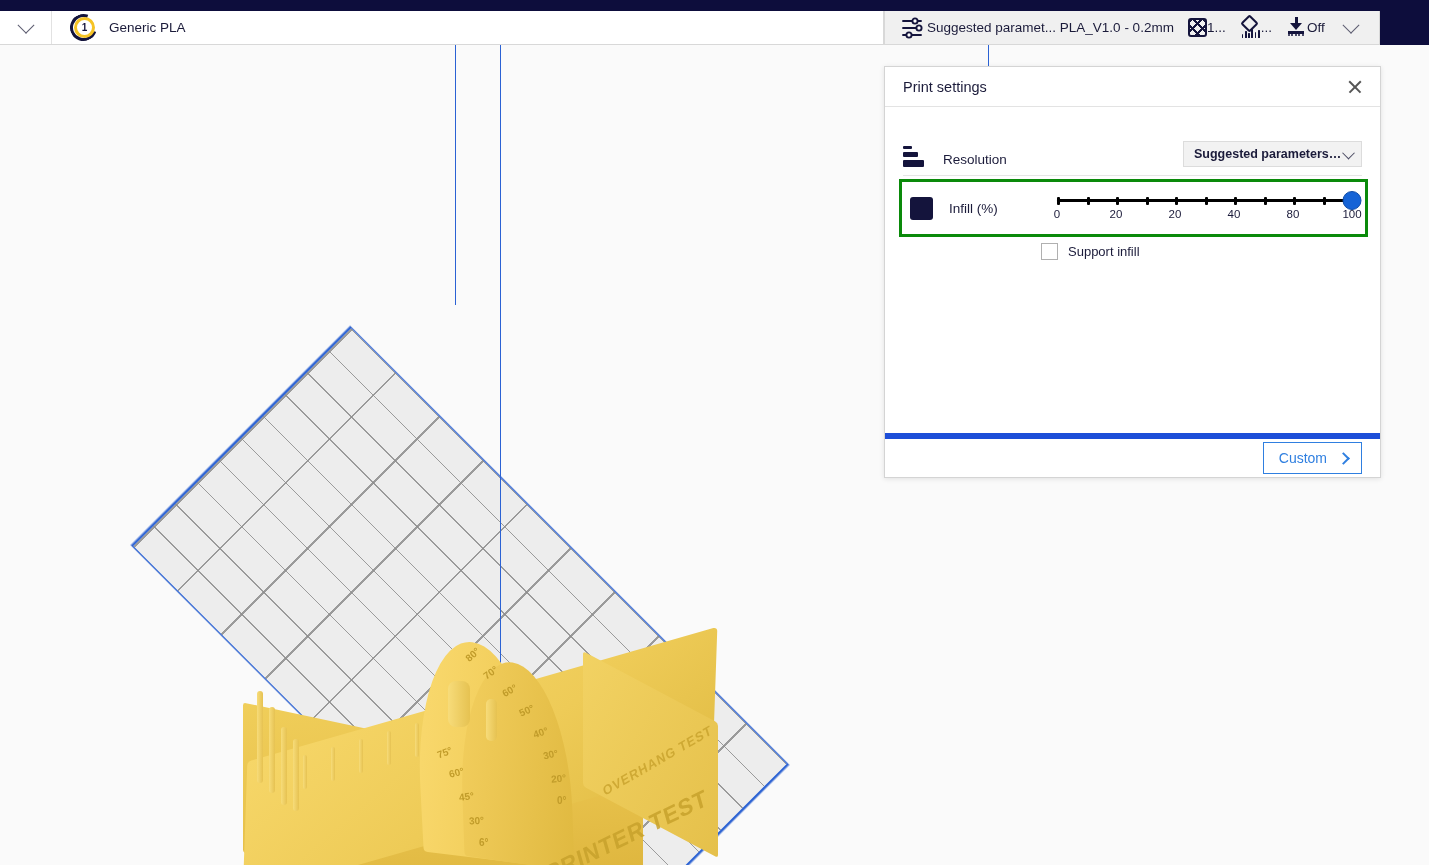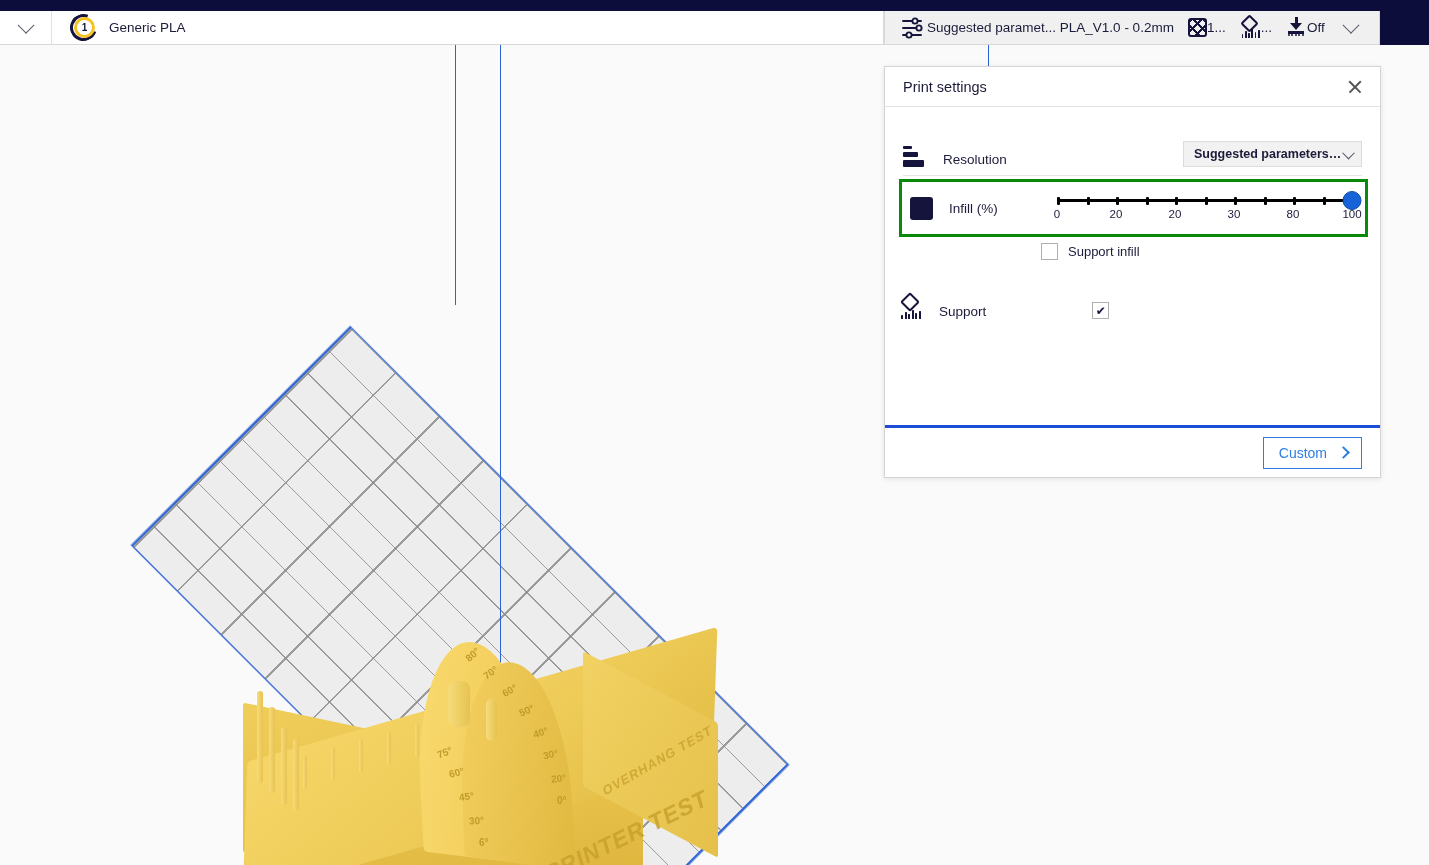--- a/index.html
+++ b/index.html
@@ -212,21 +212,21 @@
   .adh-ico { width: 24px; height: 24px; position: relative; }
   .adh-stem { position: absolute; left: 10.5px; top: 1px; width: 3px; height: 10px; background: #14143c; }
   .adh-arrow { position: absolute; left: 5px; top: 8px; width: 0; height: 0;
     border-left: 7px solid transparent; border-right: 7px solid transparent; border-top: 8px solid #14143c; }
   .adh-base { position: absolute; left: 3px; top: 16px; width: 18px; height: 2.5px; background: #14143c; }
   .adh-dots { position: absolute; left: 3px; top: 20px; width: 18px; height: 3px; display: flex;
     justify-content: space-between; }
   .adh-dots i { width: 2px; height: 2px; background: #14143c; border-radius: 50%; display: block; }
 
   .panel-foot {
-    height: 52px; border-top: 3px solid #1d4ed8; display: flex; align-items: center;
+    height: 44px; border-top: 6px solid #1d4ed8; display: flex; align-items: center;
     justify-content: flex-end; padding-right: 18px;
   }
   .btn-custom {
     display: flex; align-items: center; gap: 12px;
     border: 1px solid #2f7fe0; color: #2f7fe0; background: #fff;
     font-size: 14px; padding: 7px 13px 7px 15px; cursor: pointer;
   }
   .chev-r { width: 9px; height: 9px; border-right: 2px solid #2f7fe0; border-top: 2px solid #2f7fe0;
     transform: rotate(45deg); }
 
@@ -430,52 +430,33 @@
               <span class="tick" style="left:70%"></span>
               <span class="tick" style="left:80%"></span>
               <span class="tick" style="left:90%"></span>
               <span class="tick" style="left:100%"></span>
               <span class="handle" style="left:100%"></span>
             </div>
             <div class="slider-ticklabels">
               <span class="tl" style="left:0%">0</span>
               <span class="tl" style="left:20%">20</span>
               <span class="tl" style="left:40%">20</span>
-              <span class="tl" style="left:60%">30</span>
+              <span class="tl" style="left:60%">40</span>
               <span class="tl" style="left:80%">80</span>
               <span class="tl" style="left:100%">100</span>
             </div>
           </div>
         </div>
       </div>
 
       <div class="grad-row">
         <span class="cb"></span>
         <span class="grad-lbl">Support infill</span>
       </div>
 
-      <div class="row" style="position:absolute; left:14px; top:168px; width:469px;">
-        <span class="row-icon">
-          <span class="sup-ico">
-            <span class="sup-dia"></span>
-            <span class="sup-bars">
-              <i style="height:4px"></i>
-                <i style="height:7px"></i>
-                <i style="height:5px"></i>
-              <i style="height:9px"></i>
-                <i style="height:6px"></i>
-                <i style="height:8px"></i>
-            </span>
-          </span>
-        </span>
-        <span class="row-label">Support</span>
-        <span class="cb" style="margin-left:106px;">
-          <span class="mark">✔</span>
-        </span>
-      </div>
 
 
     </div>
 
     <div class="panel-foot">
       <div class="btn-custom">
         <span>Custom</span>
         <span class="chev-r"></span>
       </div>
     </div>

